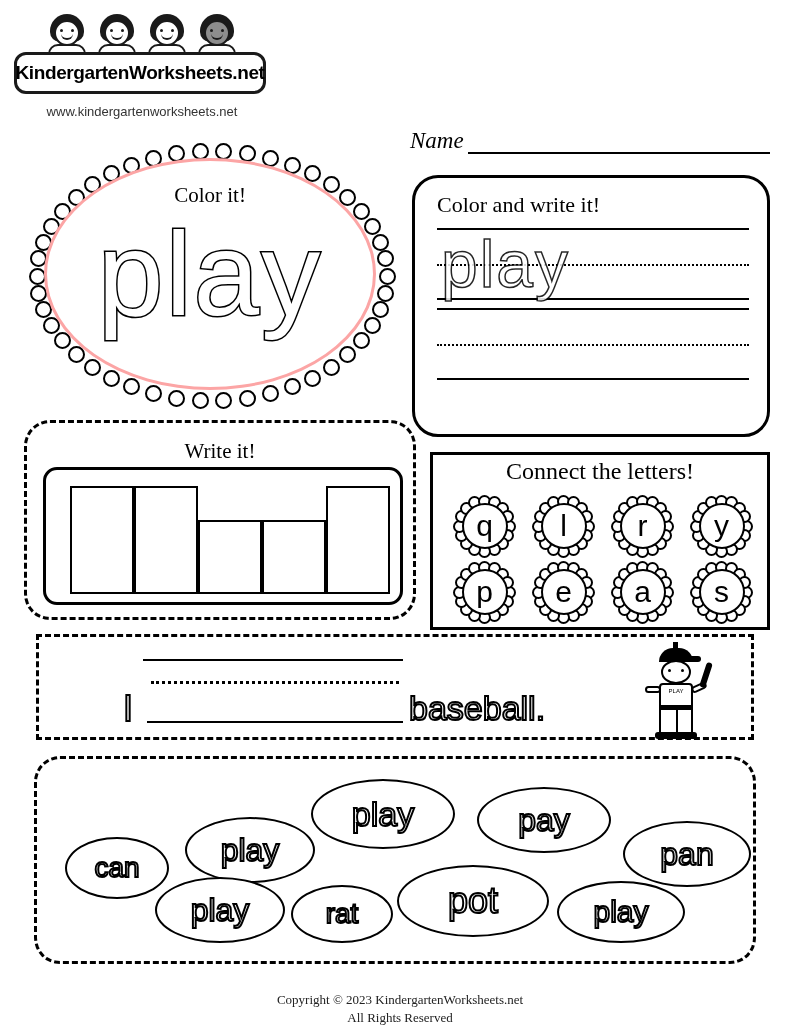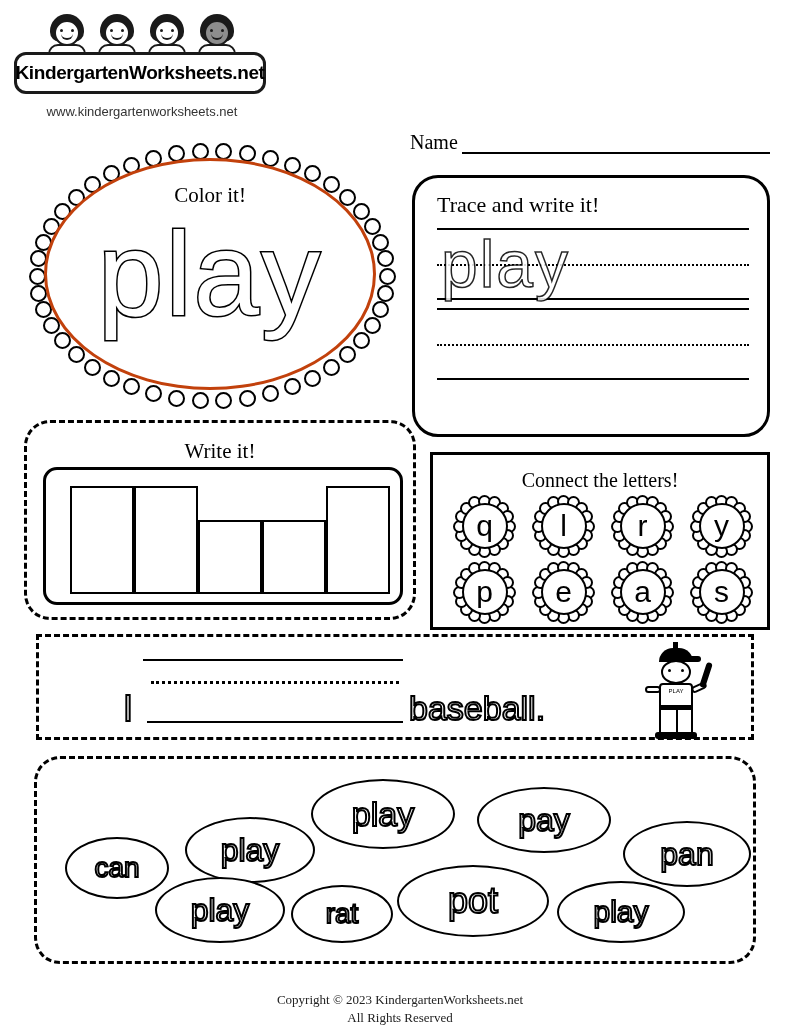--- a/index.html
+++ b/index.html
@@ -95,22 +95,23 @@
 
   
   .name-row {
     position: absolute;
     left: 410px; top: 120px;
     width: 360px; height: 34px;
     display: flex; align-items: flex-end;
   }
   .name-label {
     font-family: "Liberation Serif", serif;
-    font-size: 20px;
+    font-size: 23px;
     padding-right: 4px;
+    font-style: italic;
   }
   .name-blank {
     flex: 1;
     border-bottom: 2px solid #000;
     height: 20px;
   }
 
   
   .panel-label {
     font-family: "Liberation Serif", serif;
@@ -132,21 +133,21 @@
     position: absolute;
     width: 17px; height: 17px;
     margin-left: -8.5px; margin-top: -8.5px;
     border: 2px solid #000;
     border-radius: 50%;
     background: #fff;
   }
   .oval-inner {
     position: absolute;
     left: 18px; top: 18px; right: 18px; bottom: 18px;
-    border: 3px solid #c2410c;
+    border: 3px solid #fca5a5;
     border-radius: 50%;
     background: #fff;
     overflow: hidden;
   }
   .color-it .panel-label {
     position: absolute; top: 22px; left: 0; width: 100%;
   }
   .outline-word {
     position: absolute;
     top: 38px; left: 0; width: 100%;
@@ -236,22 +237,22 @@
 
   
   .connect {
     position: absolute;
     left: 430px; top: 452px;
     width: 340px; height: 178px;
     border: 3px solid #000;
     background: #fff;
   }
   .connect .panel-label {
-    position: absolute; top: 14px; left: 0; width: 100%;
-    font-size: 20px;
+    position: absolute; top: 3px; left: 0; width: 100%;
+    font-size: 24px;
   }
   .flower-grid {
     position: absolute;
     left: 12px; top: 40px;
     width: 316px;
     display: flex; flex-direction: column; gap: 4px;
   }
   .flower-row { display: flex; justify-content: space-around; }
   .flower {
     position: relative;
@@ -526,21 +527,21 @@
       <span style="left: 352.511px; top: 100.275px;"></span>
       <span style="left: 357.37px; top: 116.979px;"></span>
     </div>
   <div class="oval-inner">
     <div class="panel-label">Color it!</div>
     <div class="outline-word">play</div>
   </div>
 </div>
 
 <div class="trace-box">
-  <div class="panel-label">Trace and write it!</div>
+  <div class="panel-label">Color and write it!</div>
 
   <div class="ruled ruled-1">
     <div class="top-line"></div>
       <div class="mid-line"></div>
       <div class="bottom-line"></div>
   </div>
   <div class="trace-dash-word">play</div>
 
   <div class="ruled ruled-2">
     <div class="top-line"></div>

